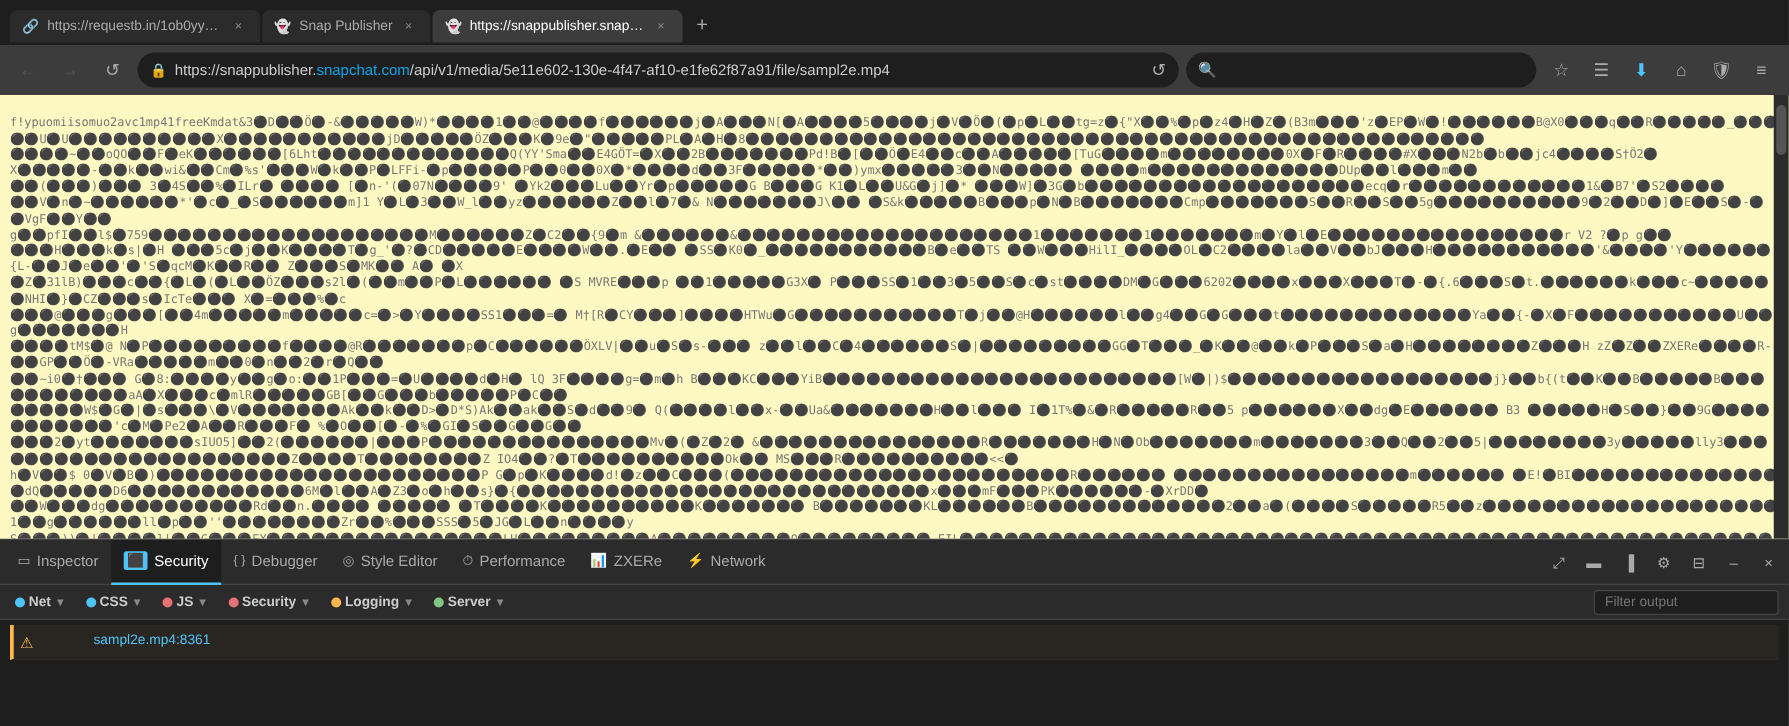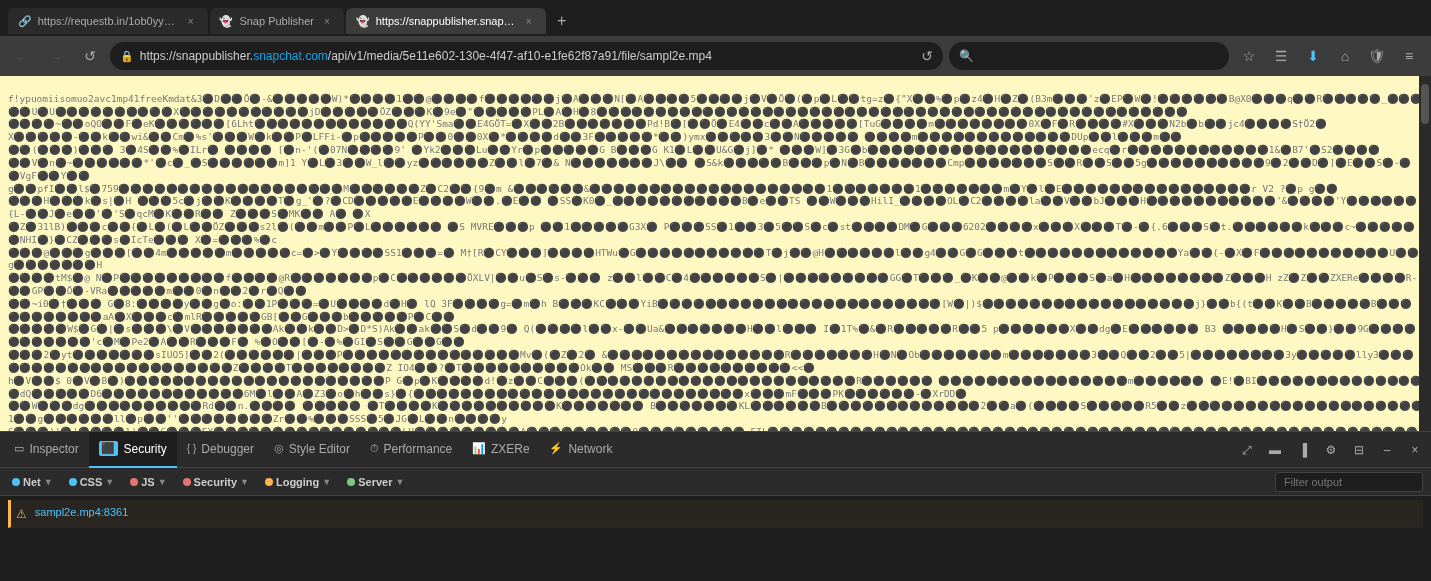--- a/index.html
+++ b/index.html
@@ -51,21 +51,21 @@
     .filter-arrow { color: #888; font-size: 9px; }
     .filter-output { margin-left: auto; display: flex; align-items: center; background: #1e1e1e; border: 1px solid #444; border-radius: 3px; padding: 2px 8px; height: 20px; }
     .filter-output input { background: transparent; border: none; color: #888; font-size: 11px; outline: none; width: 120px; }
 
     .console-content { flex: 1; overflow: hidden; padding: 4px 8px; }
     .console-message { display: flex; align-items: flex-start; gap: 8px; padding: 4px 0; border-bottom: 1px solid #2a2a2a; font-size: 11px; line-height: 1.5; }
     .console-message.warning { background: rgba(255, 183, 77, 0.05); border-left: 3px solid #ffb74d; padding-left: 5px; }
     .msg-icon { flex-shrink: 0; font-size: 12px; margin-top: 1px; }
     .msg-icon.warn { color: #ffb74d; }
     .msg-text { color: #ccc; flex: 1; }
-    .msg-source { color: #4fc3f7; flex-shrink: 0; font-size: 11px; cursor: pointer; }
+    .msg-source { color: #4fc3f7; flex-shrink: 0; font-size: 11px; cursor: pointer; margin-left: 40px; }
   </style>
 </head>
 <body>
 
 <div class="browser-chrome">
   <div class="tab-bar">
     <div class="browser-tab">
       <span style="font-size:11px;">🔗</span>
       <span style="font-size:11px; overflow:hidden; text-overflow:ellipsis; white-space:nowrap; max-width:140px;">https://requestb.in/1ob0yy91?...</span>
       <span class="tab-close">×</span>

